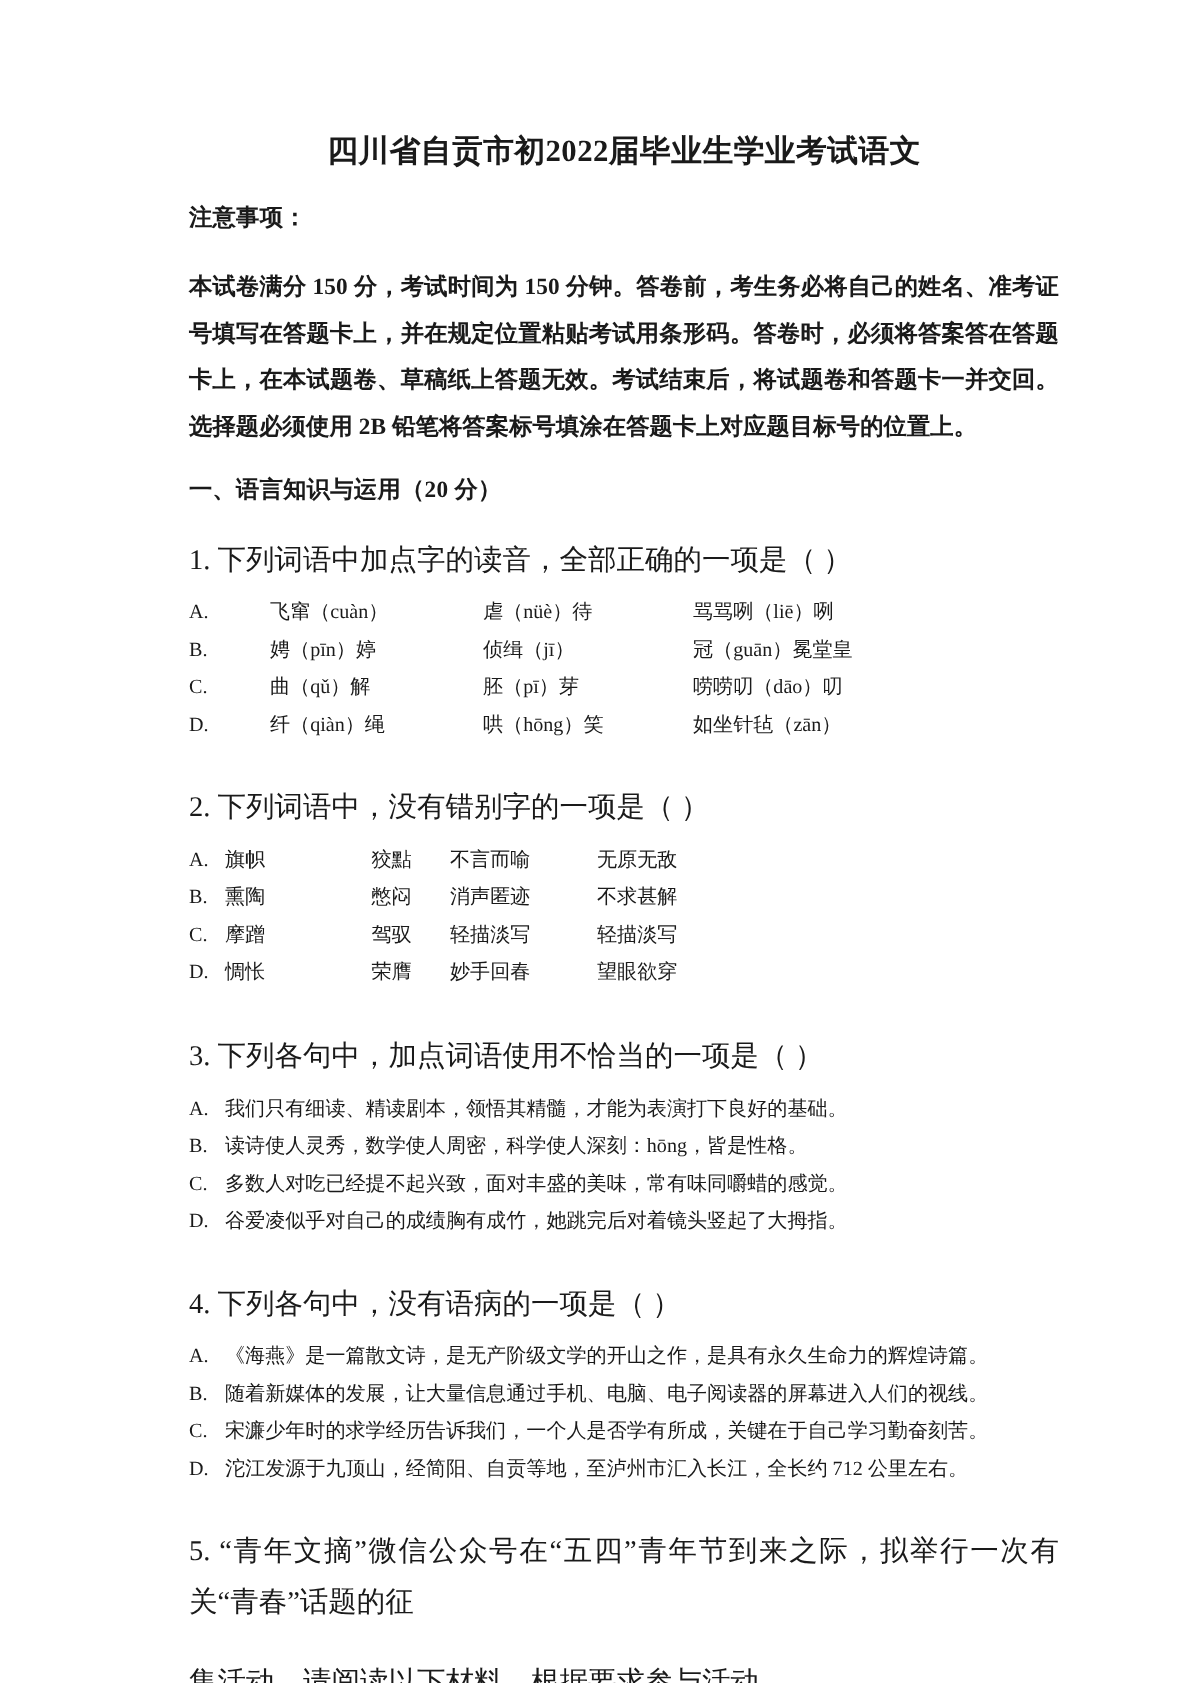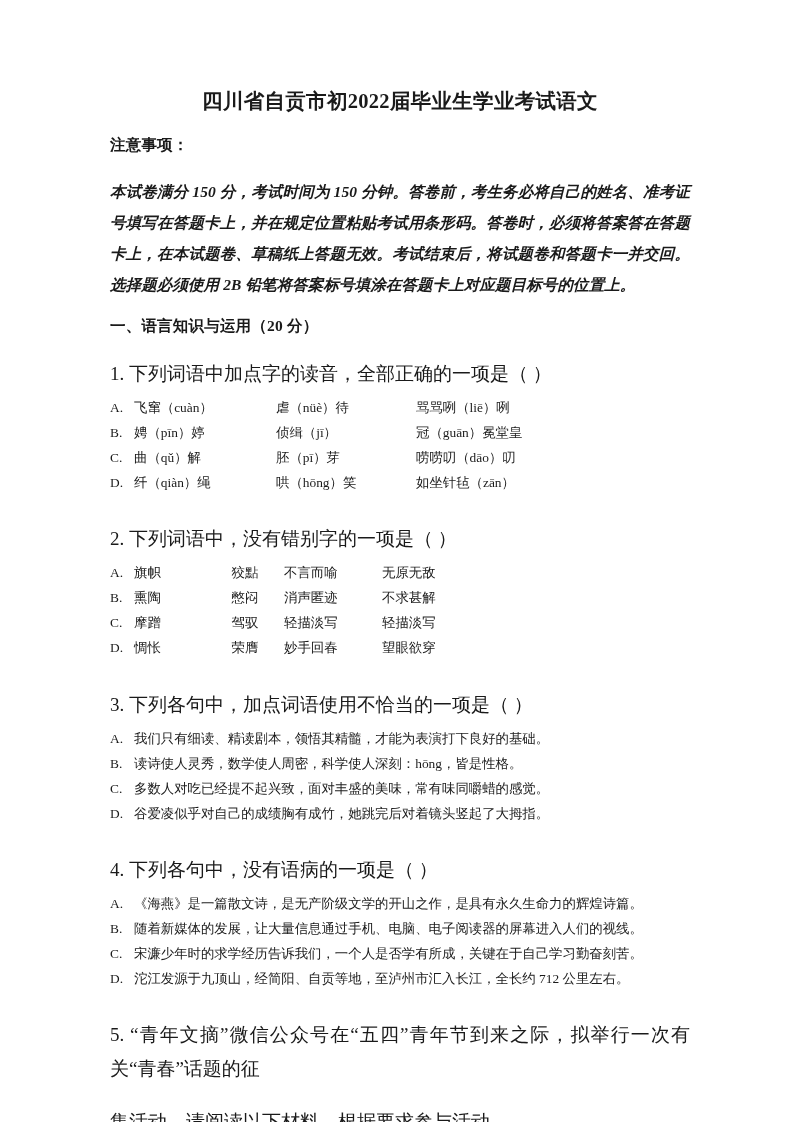--- a/index.html
+++ b/index.html
@@ -10,21 +10,21 @@
   body {
     width: 793px;
     height: 1122px;
     font-family: "Liberation Serif", "DejaVu Serif", serif;
     color: #1a1a1a;
     position: relative;
     overflow: hidden;
   }
   .page {
     position: absolute;
-    left: 0; top: 0;
+    left: 16px; top: 0;
     width: 673px;
     height: 1122px;
     box-sizing: border-box;
     padding: 0;
   }
   .content {
     position: absolute;
     left: 110px;
     top: 88px;
     width: 580px;
@@ -43,21 +43,20 @@
     margin: 0 0 20px 0;
     letter-spacing: 0.2px;
   }
   .notice-body {
     font-size: 15.5px;
     font-weight: bold;
     line-height: 2.0;
     margin: 0 0 16px 0;
     text-align: justify;
     letter-spacing: 0.1px;
-    font-style: italic;
   }
   .section-heading {
     font-size: 15.5px;
     font-weight: bold;
     margin: 14px 0 10px 0;
     letter-spacing: 0.2px;
   }
   .q-stem {
     font-size: 19px;
     line-height: 1.75;
@@ -79,20 +78,21 @@
     flex: 0 0 24px;
     font-family: "Liberation Serif", "DejaVu Serif", serif;
   }
   .opt-text {
     flex: 1 1 auto;
   }
   
   .opt-cols {
     display: flex;
     flex: 1 1 auto;
+    margin-left: 30px;
   }
   .col-a { flex: 0 0 142px; }
   .col-b { flex: 0 0 140px; }
   .col-c { flex: 1 1 auto; }
   
   .word-cols { display: flex; flex: 1 1 auto; }
   .w1 { flex: 0 0 72px; }
   .w2 { flex: 0 0 78px; text-align: center; }
   .w3 { flex: 0 0 98px; }
   .w4 { flex: 0 0 auto; }

